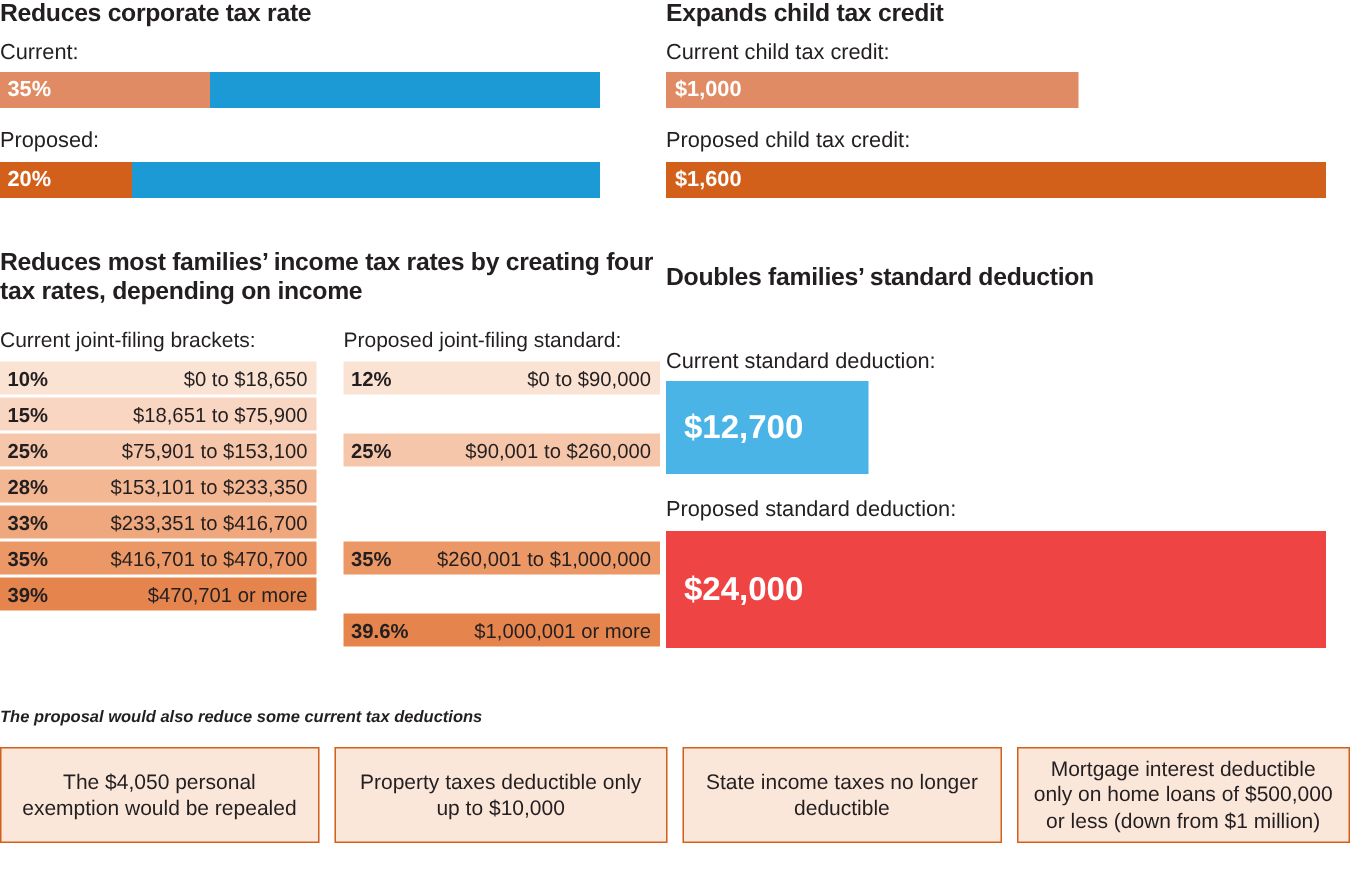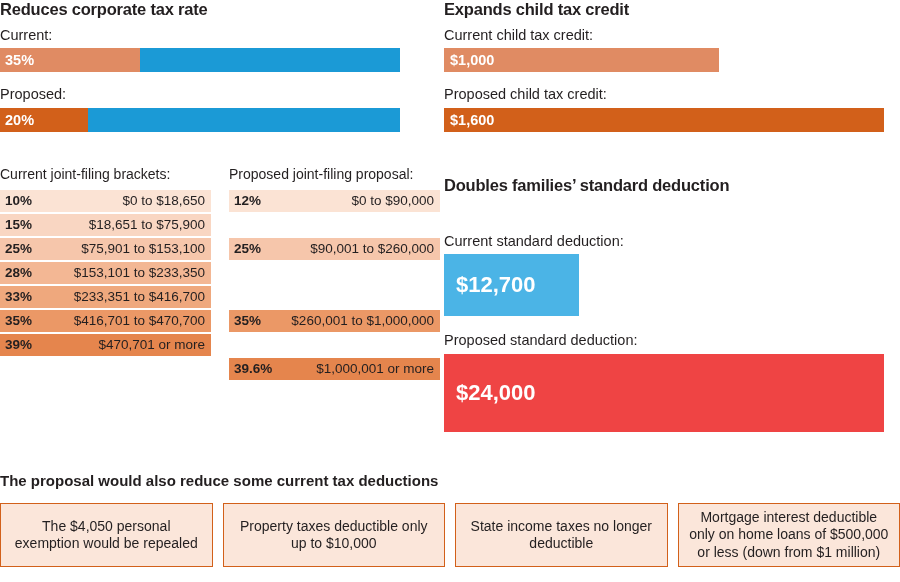--- a/index.html
+++ b/index.html
@@ -123,23 +123,24 @@
   }
 
   
   .bottom {
     position: absolute;
     left: 0;
     top: 472px;
     width: 900px;
   }
   .bottom h2 {
-    font-size: 15px;
+    font-size: 11px;
     font-weight: bold;
     margin: 0 0 14px 0;
+    font-style: italic;
   }
   .boxrow {
     display: flex;
     gap: 10px;
   }
   .dbox {
     background: #fbe6da;
     border: 1px solid #d2601a;
     box-sizing: border-box;
     padding: 10px 8px;
@@ -173,20 +174,21 @@
       </div>
       <div class="label">Proposed:</div>
       <div class="barwrap">
         <div class="fill dark" style="width:88px">
           <span>20%</span>
         </div>
       </div>
     </section>
 
     <section style="margin-top:34px">
+      <h2 class="sec-title" style="width:440px">Reduces most families’ income tax rates by creating four tax rates, depending on income</h2>
 
       <div class="brackets" style="margin-top:14px">
 
         <div class="bracket-col">
           <div class="bracket-head">Current joint-filing brackets:</div>
 
           <div class="brow" style="background:#fbe3d4">
             <span class="rate">10%</span>
             <span class="range">$0 to $18,650</span>
           </div>
@@ -210,21 +212,21 @@
             <span class="rate">35%</span>
             <span class="range">$416,701 to $470,700</span>
           </div>
           <div class="brow" style="background:#e5854d">
             <span class="rate">39%</span>
             <span class="range">$470,701 or more</span>
           </div>
         </div>
 
         <div class="bracket-col">
-          <div class="bracket-head">Proposed joint-filing proposal:</div>
+          <div class="bracket-head">Proposed joint-filing standard:</div>
 
           <div class="brow" style="background:#fbe3d4">
             <span class="rate">12%</span>
             <span class="range">$0 to $90,000</span>
           </div>
           <div class="brow spacer"></div>
           <div class="brow" style="background:#f6c6ab">
             <span class="rate">25%</span>
             <span class="range">$90,001 to $260,000</span>
           </div>

